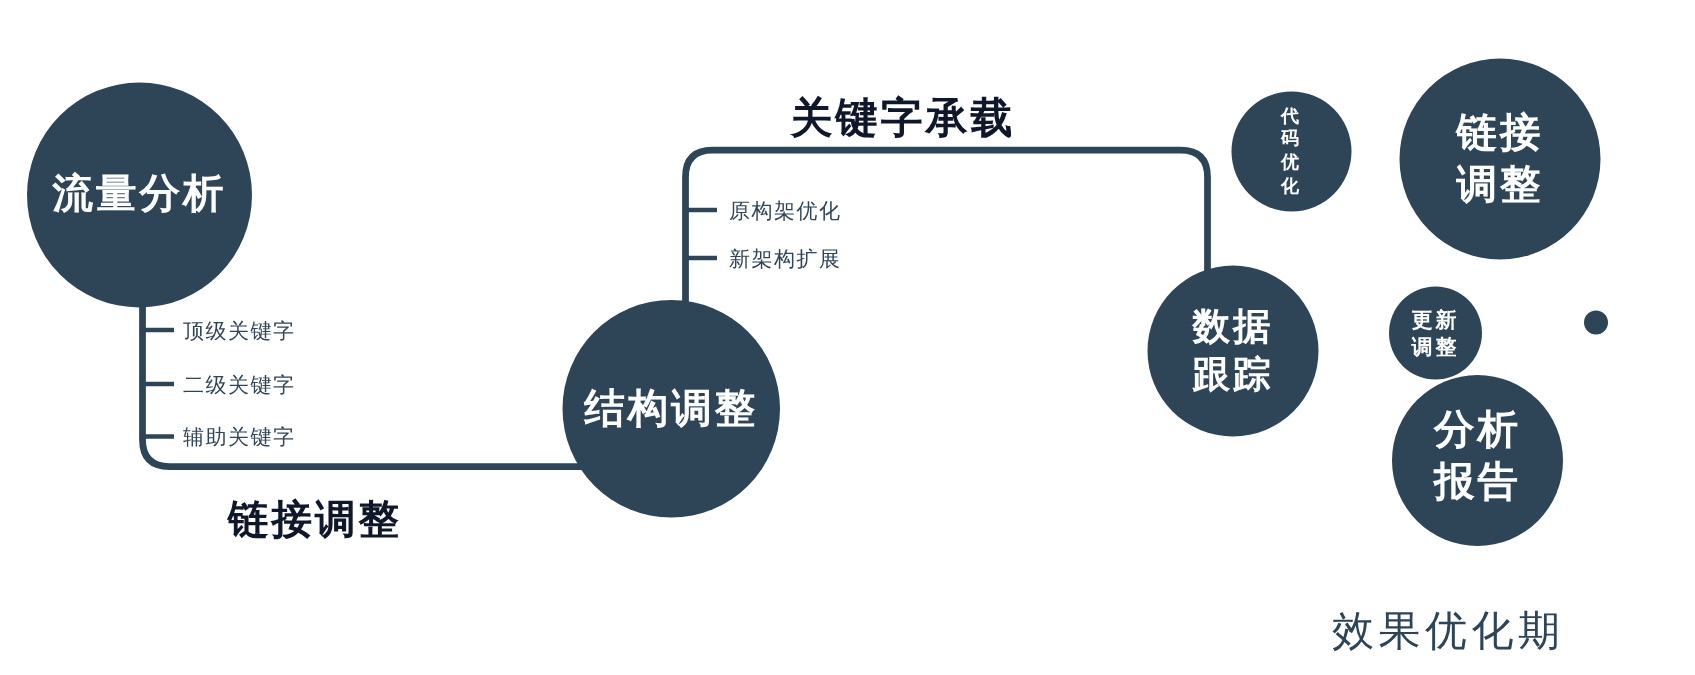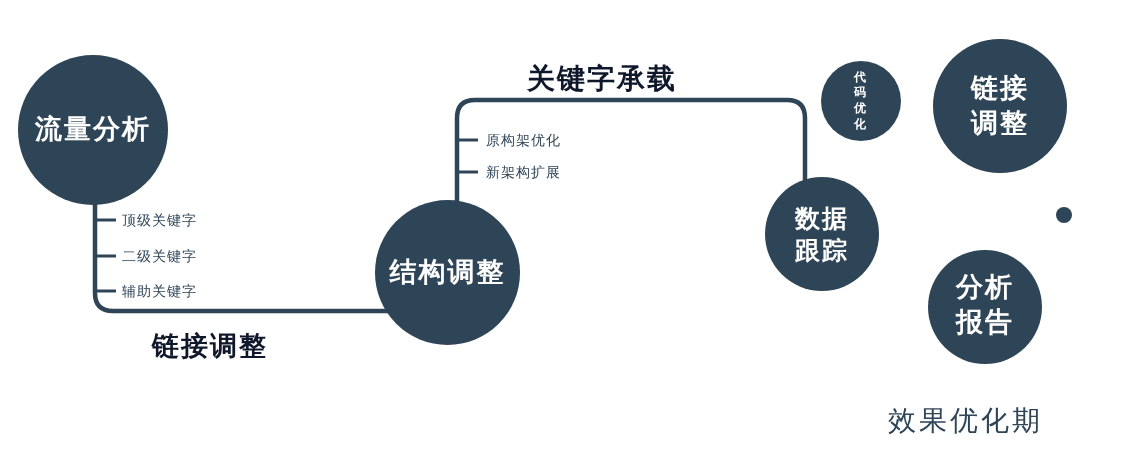--- a/index.html
+++ b/index.html
@@ -105,20 +105,23 @@
   </div>
 
   <div class="node" style="left:821px; top:61px; width:80px; height:80px; font-size:12px;">
     <span class="lbl" style="width:2.3em;">代码优化</span>
   </div>
 
   <div class="node" style="left:933px; top:39px; width:134px; height:134px; font-size:27px;">
     <span class="lbl" style="width:2.3em;">链接调整</span>
   </div>
 
+  <div class="node" style="left:926px; top:191px; width:62px; height:62px; font-size:14px;">
+    <span class="lbl" style="width:2.3em;">更新调整</span>
+  </div>
 
   <div class="dot" style="left:1056px; top:207px; width:16px; height:16px;"></div>
 
   <div class="node" style="left:928px; top:250px; width:114px; height:114px; font-size:27px;">
     <span class="lbl" style="width:2.3em;font-family:Liberation Mono, monospace;">分析报告</span>
   </div>
 
   <span class="edge-label" style="left:152px; top:328px; font-size:27px;">链接调整</span>
 
   <span class="edge-label" style="left:527px; top:60px; font-size:28px;">关键字承载</span>

